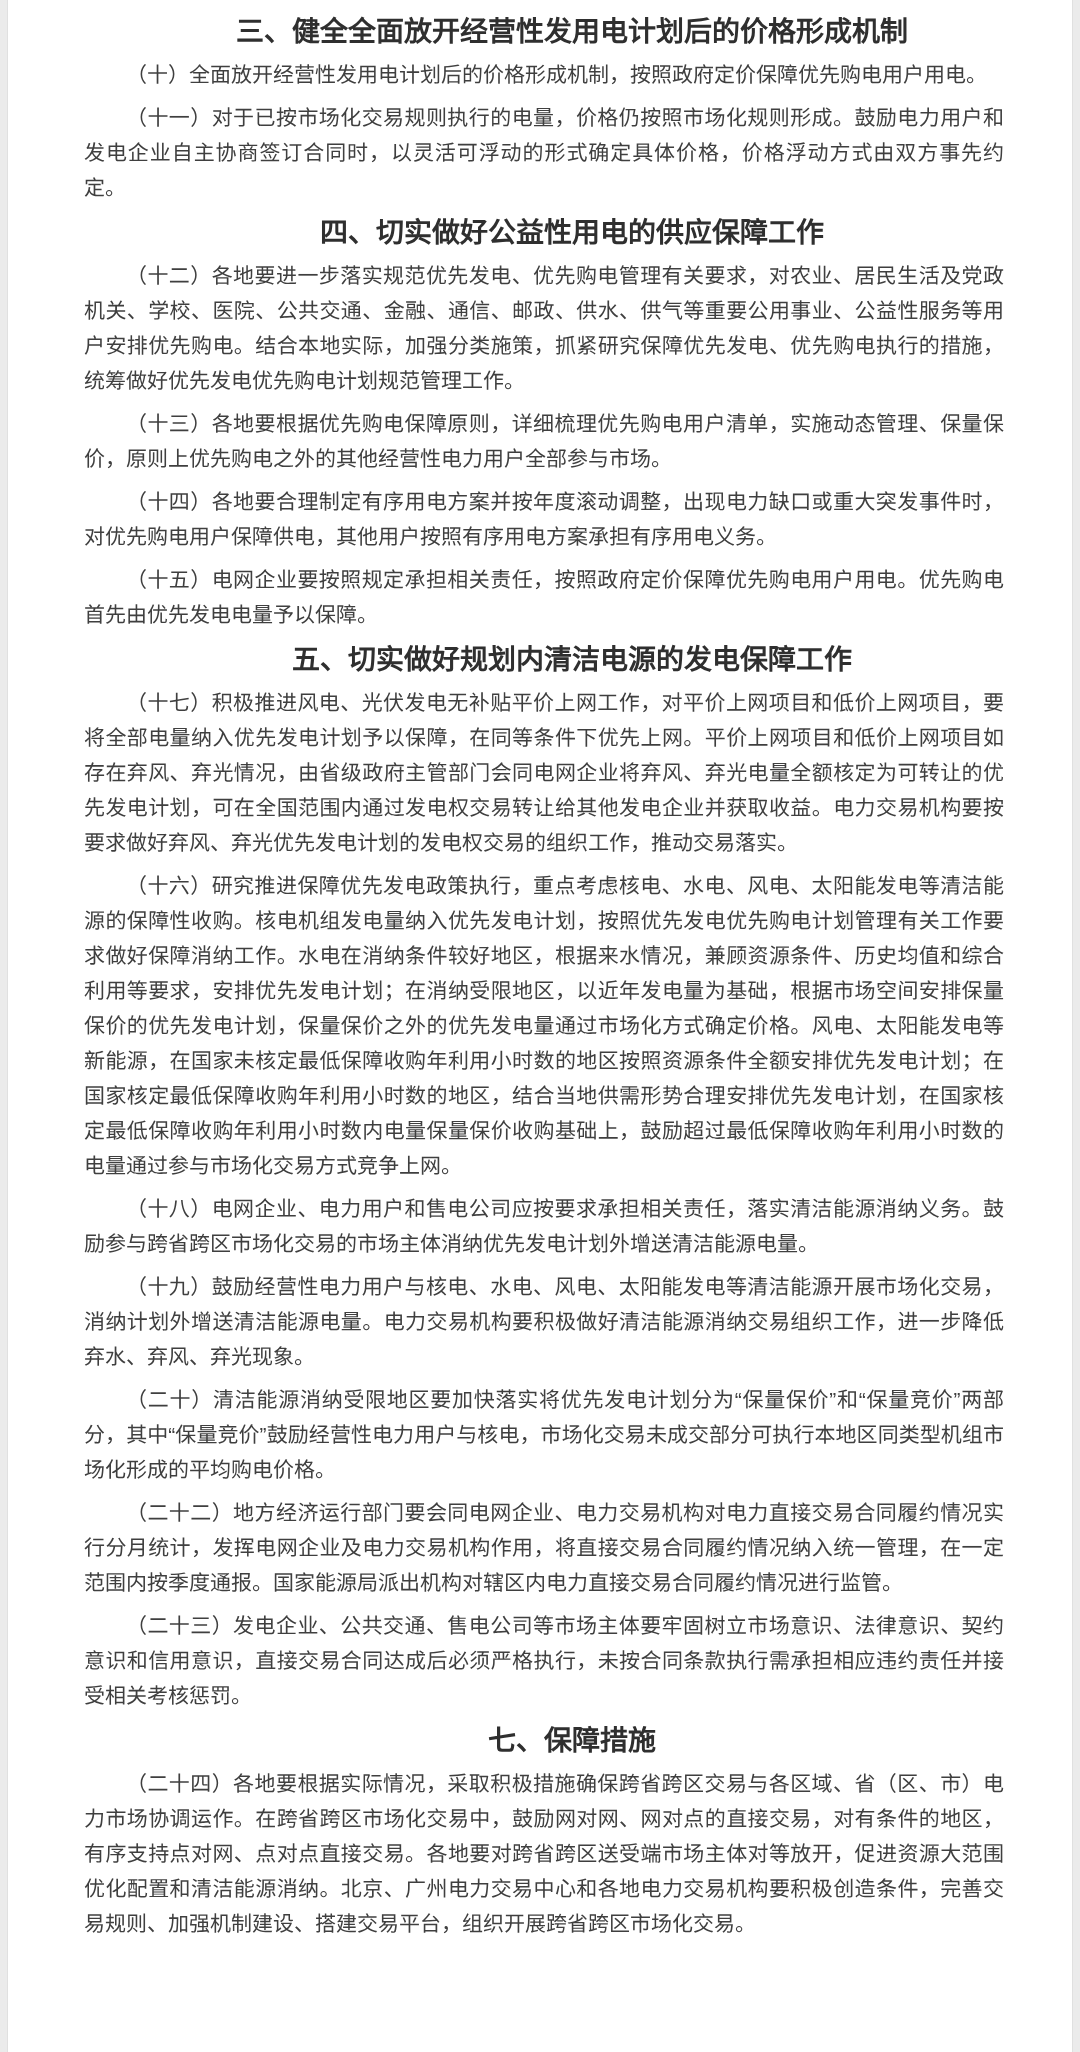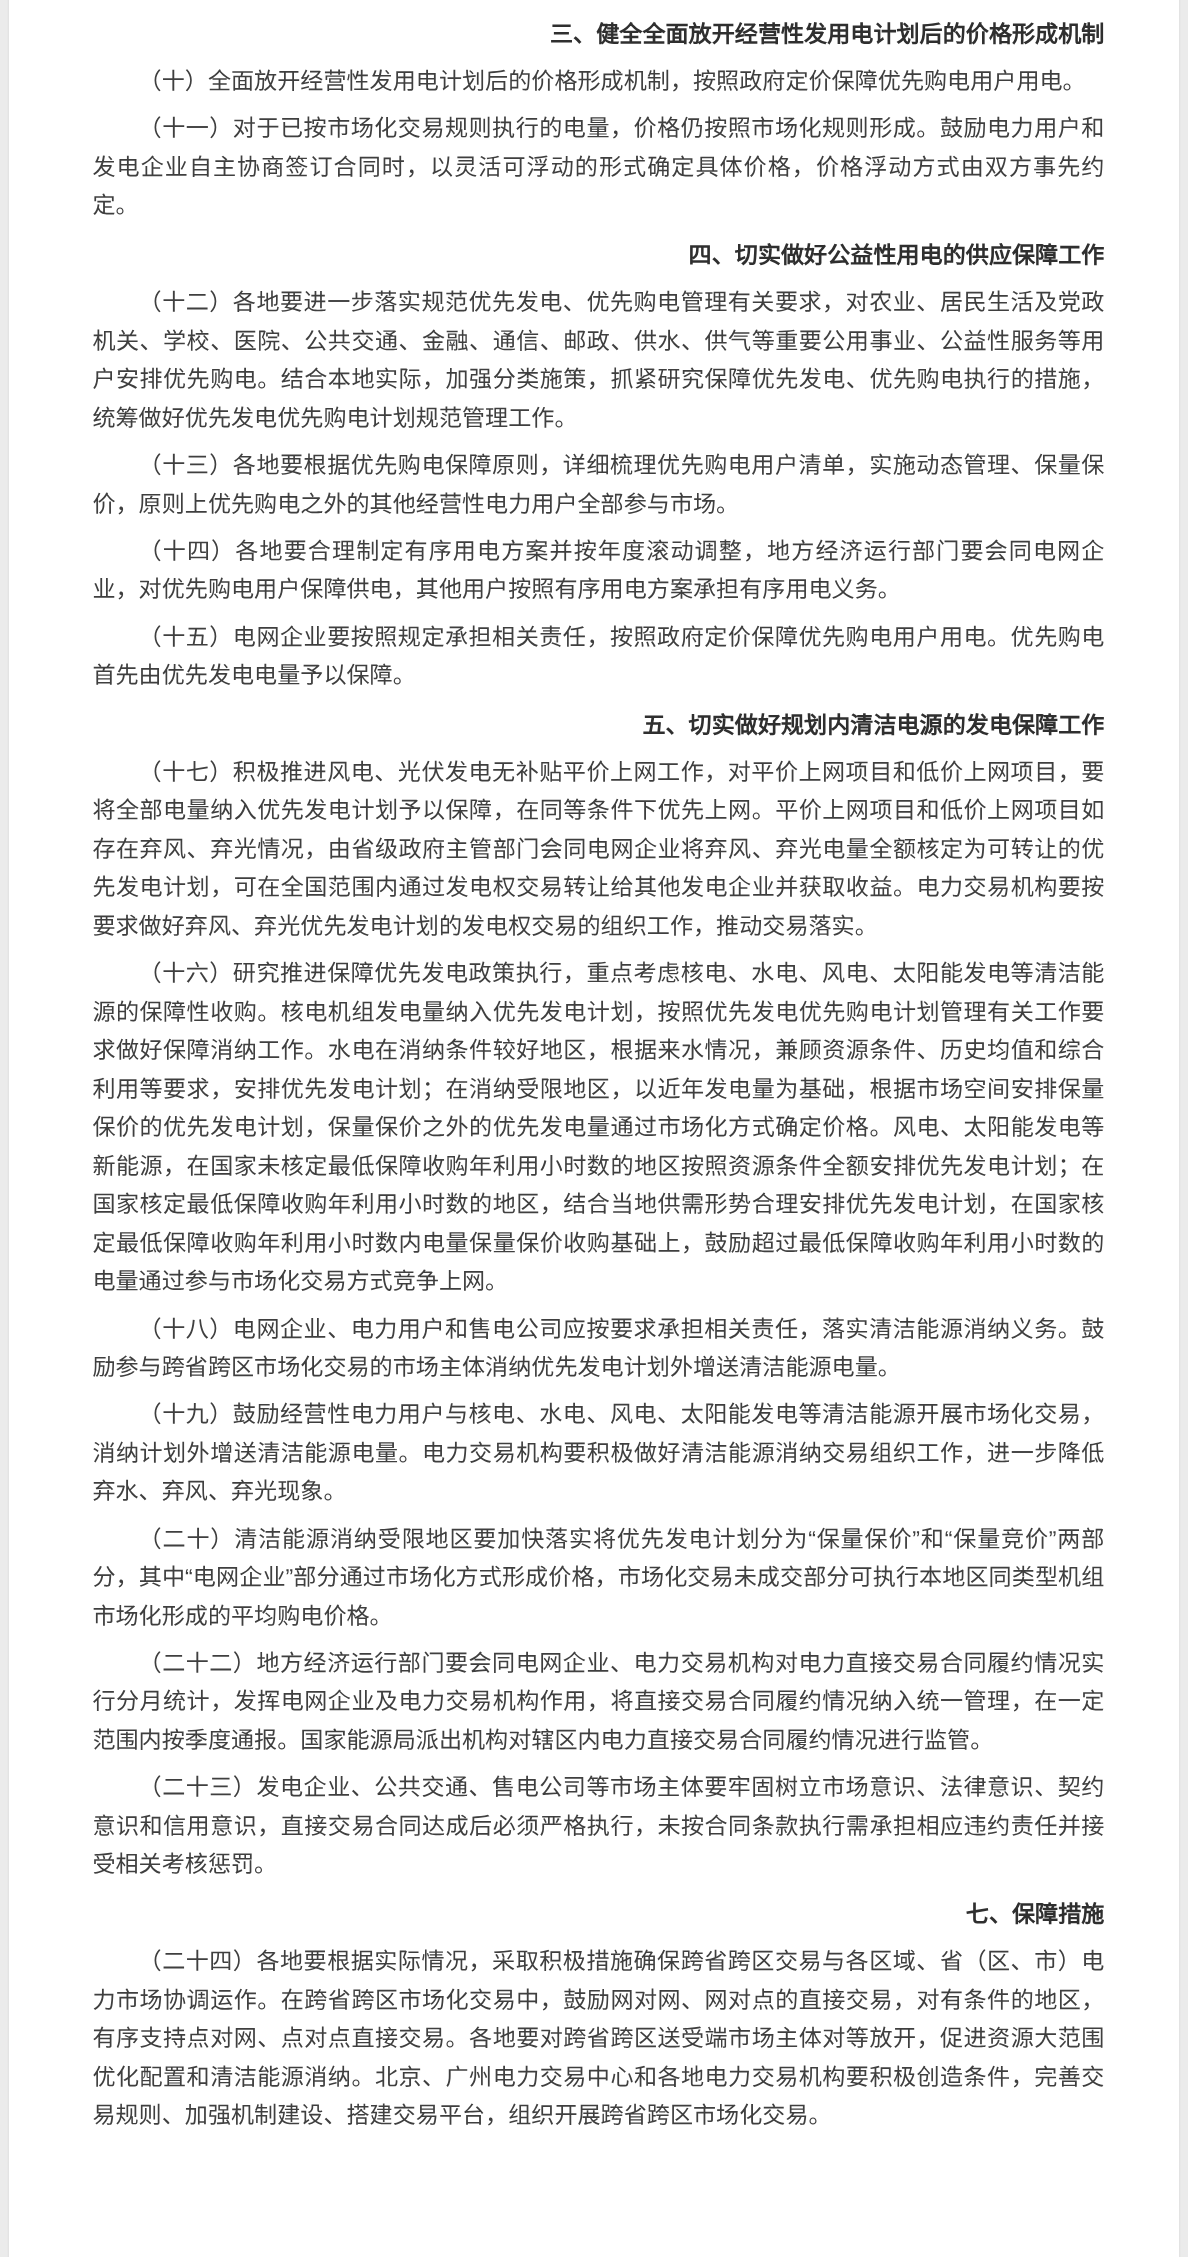--- a/index.html
+++ b/index.html
@@ -28,26 +28,26 @@
   .doc-body {
     position: relative;
     padding: 4px 76px 40px 84px;
     color: #3f3f3f;
     font-size: 21px;
     line-height: 35px;
     text-align: justify;
   }
   .sec-heading {
     margin: 10px 0 8px 0;
-    font-size: 21px;
+    font-size: 28px;
     line-height: 35px;
     font-weight: bold;
     color: #2f2f2f;
     text-indent: 2em;
-    text-align: right;
+    text-align: center;
   }
   .para {
     margin: 8px 0;
     text-indent: 2em;
   }
 </style>
 </head>
 <body>
 
 <div class="page">
@@ -55,27 +55,27 @@
   <div class="edge-strip right"></div>
 
   <div class="doc-body">
 
   <h2 class="sec-heading">三、健全全面放开经营性发用电计划后的价格形成机制</h2>
       <p class="para">（十）全面放开经营性发用电计划后的价格形成机制，按照政府定价保障优先购电用户用电。</p>
       <p class="para">（十一）对于已按市场化交易规则执行的电量，价格仍按照市场化规则形成。鼓励电力用户和发电企业自主协商签订合同时，以灵活可浮动的形式确定具体价格，价格浮动方式由双方事先约定。</p>
       <h2 class="sec-heading">四、切实做好公益性用电的供应保障工作</h2>
       <p class="para">（十二）各地要进一步落实规范优先发电、优先购电管理有关要求，对农业、居民生活及党政机关、学校、医院、公共交通、金融、通信、邮政、供水、供气等重要公用事业、公益性服务等用户安排优先购电。结合本地实际，加强分类施策，抓紧研究保障优先发电、优先购电执行的措施，统筹做好优先发电优先购电计划规范管理工作。</p>
       <p class="para">（十三）各地要根据优先购电保障原则，详细梳理优先购电用户清单，实施动态管理、保量保价，原则上优先购电之外的其他经营性电力用户全部参与市场。</p>
-      <p class="para">（十四）各地要合理制定有序用电方案并按年度滚动调整，地方经济运行部门要会同电网企业，对优先购电用户保障供电，其他用户按照有序用电方案承担有序用电义务。</p>
+      <p class="para">（十四）各地要合理制定有序用电方案并按年度滚动调整，出现电力缺口或重大突发事件时，对优先购电用户保障供电，其他用户按照有序用电方案承担有序用电义务。</p>
       <p class="para">（十五）电网企业要按照规定承担相关责任，按照政府定价保障优先购电用户用电。优先购电首先由优先发电电量予以保障。</p>
       <h2 class="sec-heading">五、切实做好规划内清洁电源的发电保障工作</h2>
       <p class="para">（十七）积极推进风电、光伏发电无补贴平价上网工作，对平价上网项目和低价上网项目，要将全部电量纳入优先发电计划予以保障，在同等条件下优先上网。平价上网项目和低价上网项目如存在弃风、弃光情况，由省级政府主管部门会同电网企业将弃风、弃光电量全额核定为可转让的优先发电计划，可在全国范围内通过发电权交易转让给其他发电企业并获取收益。电力交易机构要按要求做好弃风、弃光优先发电计划的发电权交易的组织工作，推动交易落实。</p>
       <p class="para">（十六）研究推进保障优先发电政策执行，重点考虑核电、水电、风电、太阳能发电等清洁能源的保障性收购。核电机组发电量纳入优先发电计划，按照优先发电优先购电计划管理有关工作要求做好保障消纳工作。水电在消纳条件较好地区，根据来水情况，兼顾资源条件、历史均值和综合利用等要求，安排优先发电计划；在消纳受限地区，以近年发电量为基础，根据市场空间安排保量保价的优先发电计划，保量保价之外的优先发电量通过市场化方式确定价格。风电、太阳能发电等新能源，在国家未核定最低保障收购年利用小时数的地区按照资源条件全额安排优先发电计划；在国家核定最低保障收购年利用小时数的地区，结合当地供需形势合理安排优先发电计划，在国家核定最低保障收购年利用小时数内电量保量保价收购基础上，鼓励超过最低保障收购年利用小时数的电量通过参与市场化交易方式竞争上网。</p>
       <p class="para">（十八）电网企业、电力用户和售电公司应按要求承担相关责任，落实清洁能源消纳义务。鼓励参与跨省跨区市场化交易的市场主体消纳优先发电计划外增送清洁能源电量。</p>
       <p class="para">（十九）鼓励经营性电力用户与核电、水电、风电、太阳能发电等清洁能源开展市场化交易，消纳计划外增送清洁能源电量。电力交易机构要积极做好清洁能源消纳交易组织工作，进一步降低弃水、弃风、弃光现象。</p>
-      <p class="para">（二十）清洁能源消纳受限地区要加快落实将优先发电计划分为“保量保价”和“保量竞价”两部分，其中“电网企业”部分通过市场化方式形成价格，市场化交易未成交部分可执行本地区同类型机组市场化形成的平均购电价格。</p>
+      <p class="para">（二十）清洁能源消纳受限地区要加快落实将优先发电计划分为“保量保价”和“保量竞价”两部分，其中“保量竞价”鼓励经营性电力用户与核电，市场化交易未成交部分可执行本地区同类型机组市场化形成的平均购电价格。</p>
       <p class="para">（二十二）地方经济运行部门要会同电网企业、电力交易机构对电力直接交易合同履约情况实行分月统计，发挥电网企业及电力交易机构作用，将直接交易合同履约情况纳入统一管理，在一定范围内按季度通报。国家能源局派出机构对辖区内电力直接交易合同履约情况进行监管。</p>
       <p class="para">（二十三）发电企业、公共交通、售电公司等市场主体要牢固树立市场意识、法律意识、契约意识和信用意识，直接交易合同达成后必须严格执行，未按合同条款执行需承担相应违约责任并接受相关考核惩罚。</p>
       <h2 class="sec-heading">七、保障措施</h2>
       <p class="para">（二十四）各地要根据实际情况，采取积极措施确保跨省跨区交易与各区域、省（区、市）电力市场协调运作。在跨省跨区市场化交易中，鼓励网对网、网对点的直接交易，对有条件的地区，有序支持点对网、点对点直接交易。各地要对跨省跨区送受端市场主体对等放开，促进资源大范围优化配置和清洁能源消纳。北京、广州电力交易中心和各地电力交易机构要积极创造条件，完善交易规则、加强机制建设、搭建交易平台，组织开展跨省跨区市场化交易。</p>
     </div>
 
 </div>
 
 </body></html>

